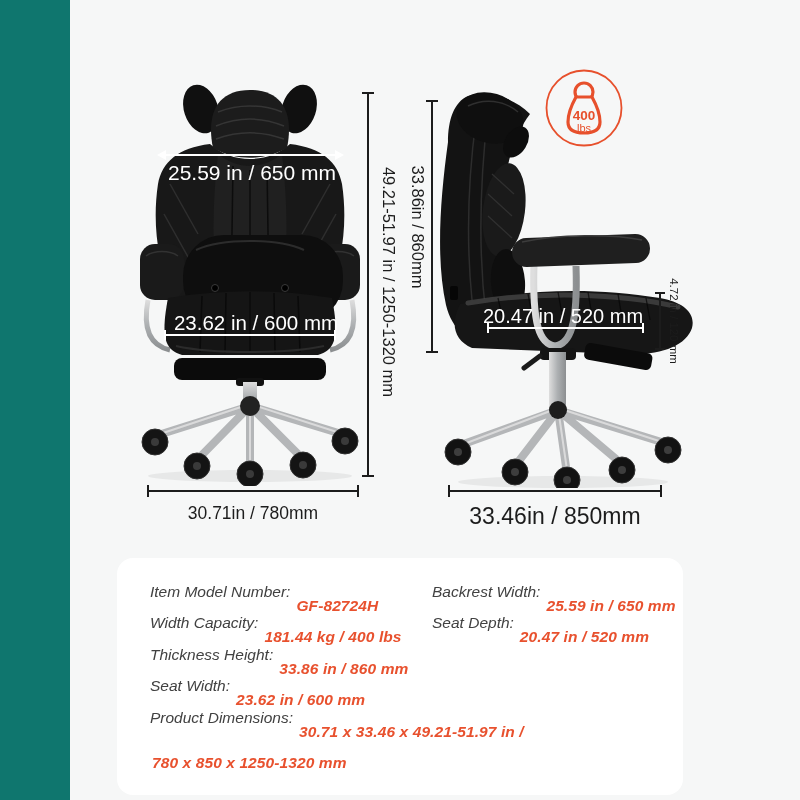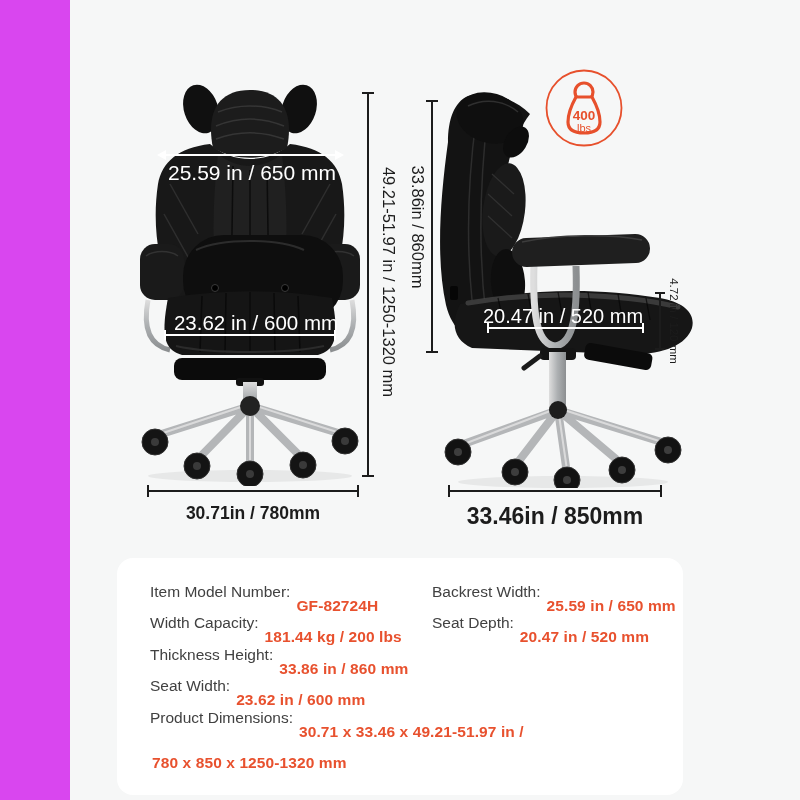--- a/index.html
+++ b/index.html
@@ -1,16 +1,16 @@
 <!DOCTYPE html>
 <html><head>
 <meta charset="utf-8">
 <style>
   html,body{margin:0;padding:0;background:#ffffff;}
-  .canvas{position:relative;width:800px;height:800px;background:#d946ef;overflow:hidden;
+  .canvas{position:relative;width:800px;height:800px;background:#0f766e;overflow:hidden;
           font-family:"Liberation Sans","DejaVu Sans",sans-serif;}
   .photo-bg{position:absolute;left:70px;top:0;right:0;bottom:0;background:#f6f7f7;}
 
   
   .wline{position:absolute;height:2px;background:#ffffff;}
   .wline.arrows::before{content:"";position:absolute;left:-8px;top:-4px;
       border-top:5px solid transparent;border-bottom:5px solid transparent;border-right:9px solid #fff;}
   .wline.arrows::after{content:"";position:absolute;right:-8px;top:-4px;
       border-top:5px solid transparent;border-bottom:5px solid transparent;border-left:9px solid #fff;}
   .wline.wticks::before{content:"";position:absolute;left:0;top:-4px;width:2px;height:10px;background:#fff;}
@@ -20,32 +20,32 @@
   .bline-v::before{content:"";position:absolute;left:-5px;top:0;width:12px;height:2px;background:#1c1c1c;}
   .bline-v::after{content:"";position:absolute;left:-5px;bottom:0;width:12px;height:2px;background:#1c1c1c;}
   .bline-v.small::before{left:-4px;width:10px;}
   .bline-v.small::after{left:-4px;width:10px;}
 
   .bline-h{position:absolute;height:2px;background:#1c1c1c;}
   .bline-h::before{content:"";position:absolute;left:0;top:-5px;width:2px;height:12px;background:#1c1c1c;}
   .bline-h::after{content:"";position:absolute;right:0;top:-5px;width:2px;height:12px;background:#1c1c1c;}
 
   .wtext{position:absolute;color:#ffffff;text-align:center;white-space:nowrap;}
-  .btext{position:absolute;color:#1c1c1c;text-align:center;white-space:nowrap;font-weight:bold;}
+  .btext{position:absolute;color:#1c1c1c;text-align:center;white-space:nowrap;}
   .vanchor{position:absolute;width:0;height:0;}
   .vtext{position:absolute;white-space:nowrap;color:#1c1c1c;
          transform:translate(-50%,-50%) rotate(90deg);}
 
   
   .panel{position:absolute;left:117px;top:558px;width:566px;height:237px;
          background:#ffffff;border-radius:16px;}
   .col{position:absolute;top:18px;}
   .col-left{left:33px;}
   .col-right{left:315px;}
-  .spec-row{height:31.5px;display:flex;align-items:center;white-space:nowrap;font-size:15.5px;}
+  .spec-row{height:31.5px;display:flex;align-items:center;white-space:nowrap;font-size:15.5px;font-style:italic;}
   .lbl{color:#414141;}
   .val{color:#e8512e;font-weight:700;margin-left:6px;letter-spacing:.1px;margin-top:28px;}
   .val.cont{margin-left:2px;}
 </style>
 </head>
 <body>
 
 <div class="canvas">
   <div class="photo-bg"></div>
 
@@ -255,21 +255,21 @@
   <div class="btext" style="left:455px;top:503px;width:200px;font-size:23px;">33.46in / 850mm</div>
 
   <div class="panel">
     <div class="col col-left">
       <div class="spec-row">
         <span class="lbl">Item Model Number:</span>
         <span class="val">GF-82724H</span>
       </div>
       <div class="spec-row">
         <span class="lbl">Width Capacity:</span>
-        <span class="val">181.44 kg / 200 lbs</span>
+        <span class="val">181.44 kg / 400 lbs</span>
       </div>
       <div class="spec-row">
         <span class="lbl">Thickness Height:</span>
         <span class="val">33.86 in / 860 mm</span>
       </div>
       <div class="spec-row">
         <span class="lbl">Seat Width:</span>
         <span class="val">23.62 in / 600 mm</span>
       </div>
       <div class="spec-row">

